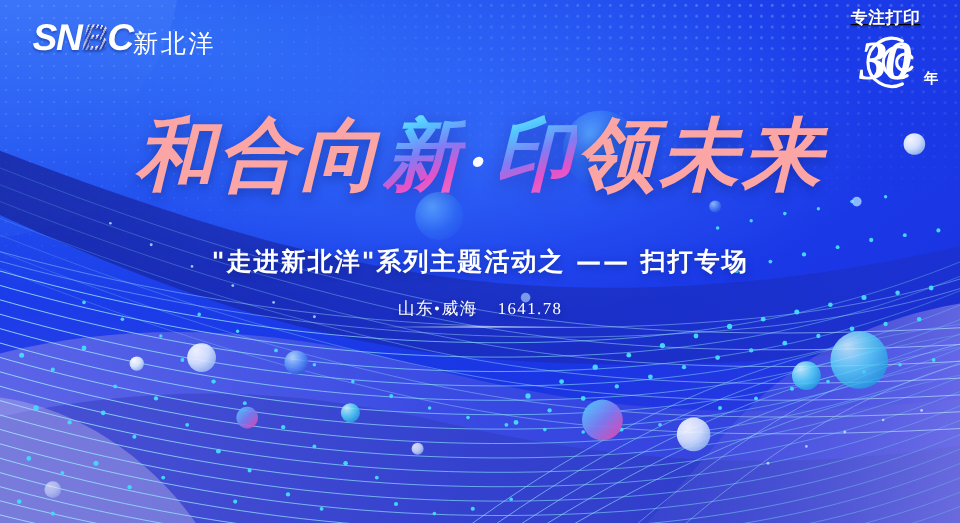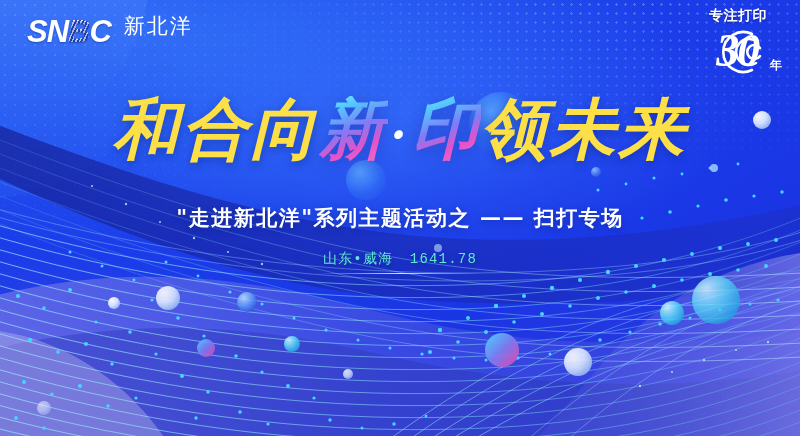--- a/index.html
+++ b/index.html
@@ -42,40 +42,40 @@
     background-size:10px 10px;
     -webkit-mask-image:radial-gradient(55% 70% at 4% 6%, #000 0%, rgba(0,0,0,0) 75%);
     mask-image:radial-gradient(55% 70% at 4% 6%, #000 0%, rgba(0,0,0,0) 75%);
     opacity:.75;
   }
 
   svg.layer{display:block;}
 
   
   .logo-wrap{
-    position:absolute;left:27px;top:16px;display:flex;align-items:flex-start;gap:13px;z-index:8;
+    position:absolute;left:27px;top:16px;display:flex;align-items:flex-end;z-index:8;
   }
   .snbc{
     font-size:31px;font-weight:bold;font-style:italic;letter-spacing:-1px;color:#fff;
     font-family:"Liberation Sans","DejaVu Sans",sans-serif;line-height:1;
     position:relative;display:inline-block;
     text-shadow:0 1px 2px rgba(0,20,90,.35);
   }
   .snbc .b-hatch{
     position:relative;display:inline-block;
     background:repeating-linear-gradient(115deg,#fff 0 1.6px,#2a50e8 1.6px 3.4px);
     -webkit-background-clip:text;background-clip:text;color:transparent;
   }
   .cn-brand{
     font-size:21px;font-weight:normal;color:#fff;letter-spacing:2px;
     font-family:"DejaVu Sans","Liberation Sans",sans-serif;line-height:1;
   }
 
   
-  .badge{position:absolute;right:14px;top:8px;width:96px;height:76px;z-index:8;text-align:center;}
+  .badge{position:absolute;right:14px;top:8px;width:96px;height:76px;z-index:8;text-align:center;text-decoration:underline;}
   .badge-top{
     color:#fff;font-size:14px;font-weight:bold;letter-spacing:.5px;line-height:1;
     font-family:"DejaVu Sans","Liberation Sans",sans-serif;
     text-shadow:0 1px 2px rgba(0,10,80,.5);
   }
   .badge-main{position:relative;height:54px;margin-top:2px;}
   .badge-num{
     position:absolute;left:50%;top:50%;transform:translate(-52%,-50%);
     font-size:46px;font-weight:bold;font-style:italic;color:#fff;line-height:1;
     font-family:"Liberation Serif","DejaVu Serif",serif;letter-spacing:-2px;
@@ -86,21 +86,21 @@
   }
 
   
   .title{
     position:absolute;left:0;right:0;top:96px;text-align:center;z-index:7;
     font-family:"DejaVu Serif","Liberation Serif",serif;
     font-size:66px;font-weight:bold;font-style:italic;letter-spacing:3px;
     line-height:1;white-space:nowrap;
   }
   .t-w{
-    color:#fde047;
+    color:#fca5a5;
     text-shadow:0 3px 10px rgba(10,30,120,.45);
     display:inline-block;
   }
   .t-g{
     display:inline-block;
     background:linear-gradient(160deg,#8ef0ff 0%,#53c7ff 22%,#7f7cf5 48%,#e452c9 72%,#f06ec4 100%);
     -webkit-background-clip:text;background-clip:text;color:transparent;
     filter:drop-shadow(0 3px 8px rgba(30,20,120,.35));
   }
   .t-dot{color:#fff;font-size:46px;vertical-align:middle;margin:0 2px;}
@@ -108,22 +108,22 @@
   .subtitle{
     position:absolute;left:0;right:0;top:204px;text-align:center;z-index:7;
     color:#fff;font-size:21px;font-weight:bold;letter-spacing:1.5px;
     font-family:"DejaVu Sans","Liberation Sans",sans-serif;
     text-shadow:0 2px 6px rgba(10,30,120,.5);white-space:nowrap;
   }
   .meta{
     position:absolute;left:0;right:0;top:249px;text-align:center;z-index:7;
   }
   .meta-txt{
-    display:inline-block;color:#5eead4;font-size:14px;letter-spacing:1.2px;
-    font-family:Liberation Mono, monospace;
+    display:inline-block;color:#ffffff;font-size:14px;letter-spacing:1.2px;
+    font-family:Liberation Serif, serif;
     padding:0 6px 5px;
     text-shadow:0 1px 4px rgba(10,30,120,.5);
   }
   .meta-rule{
     width:168px;height:1px;margin:0 auto;
     background:linear-gradient(90deg,rgba(255,255,255,0),rgba(255,255,255,.85),rgba(255,255,255,0));
   }
 
   
   .glow-ball{

